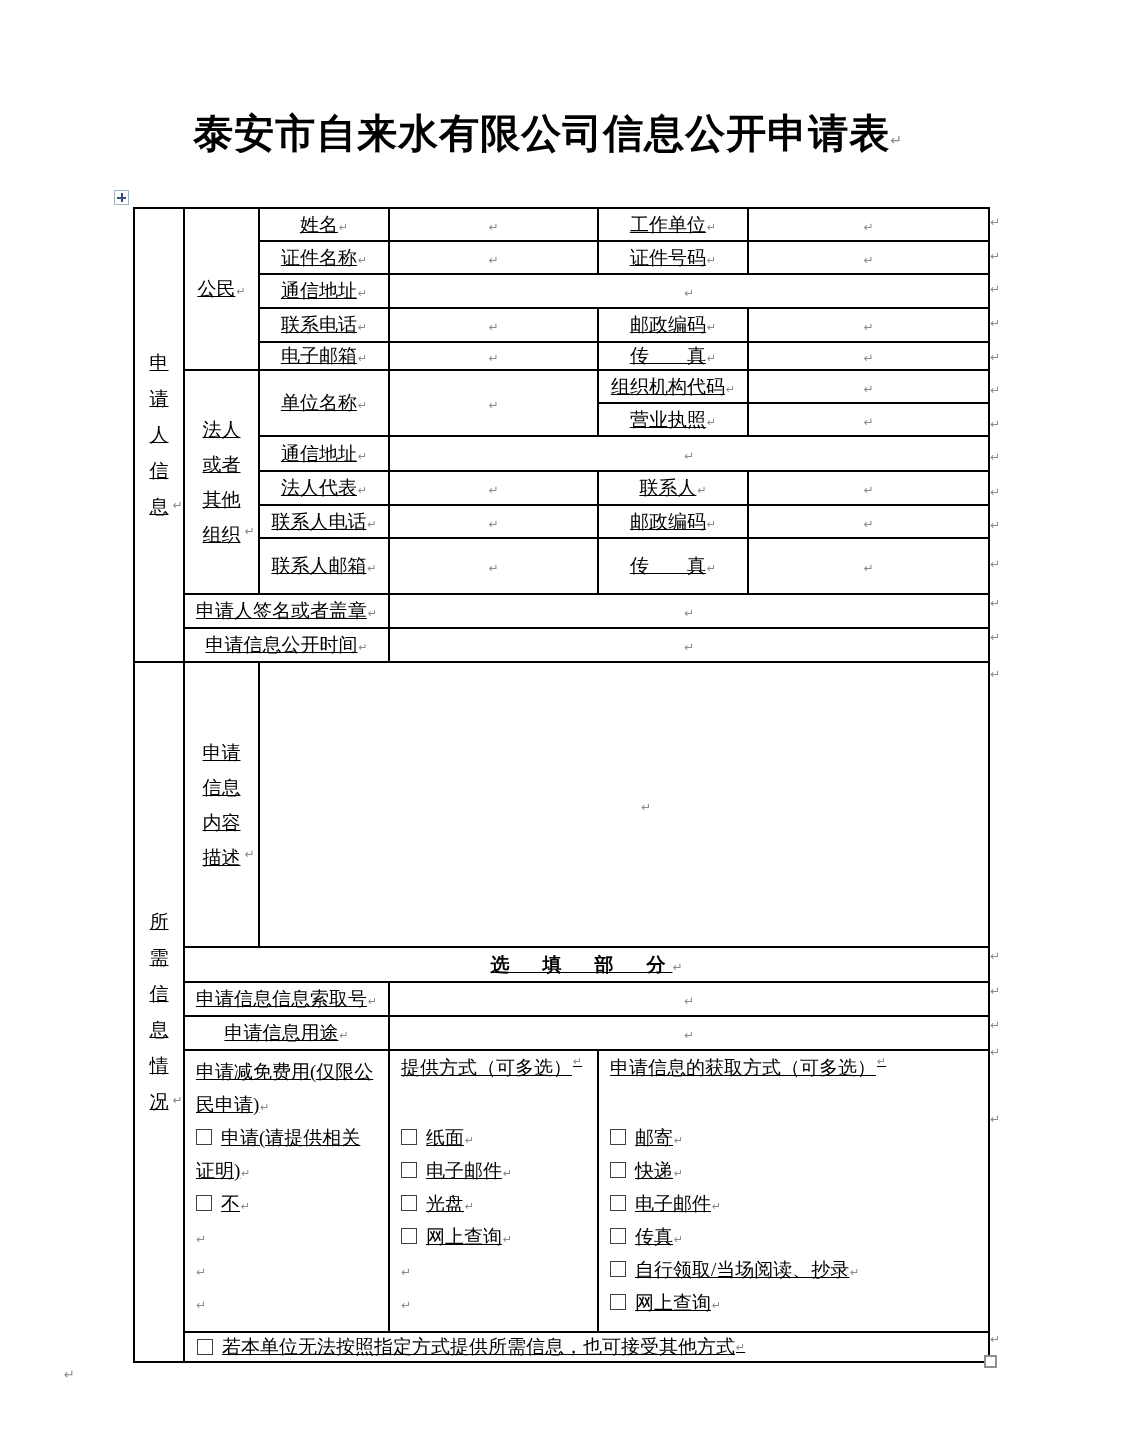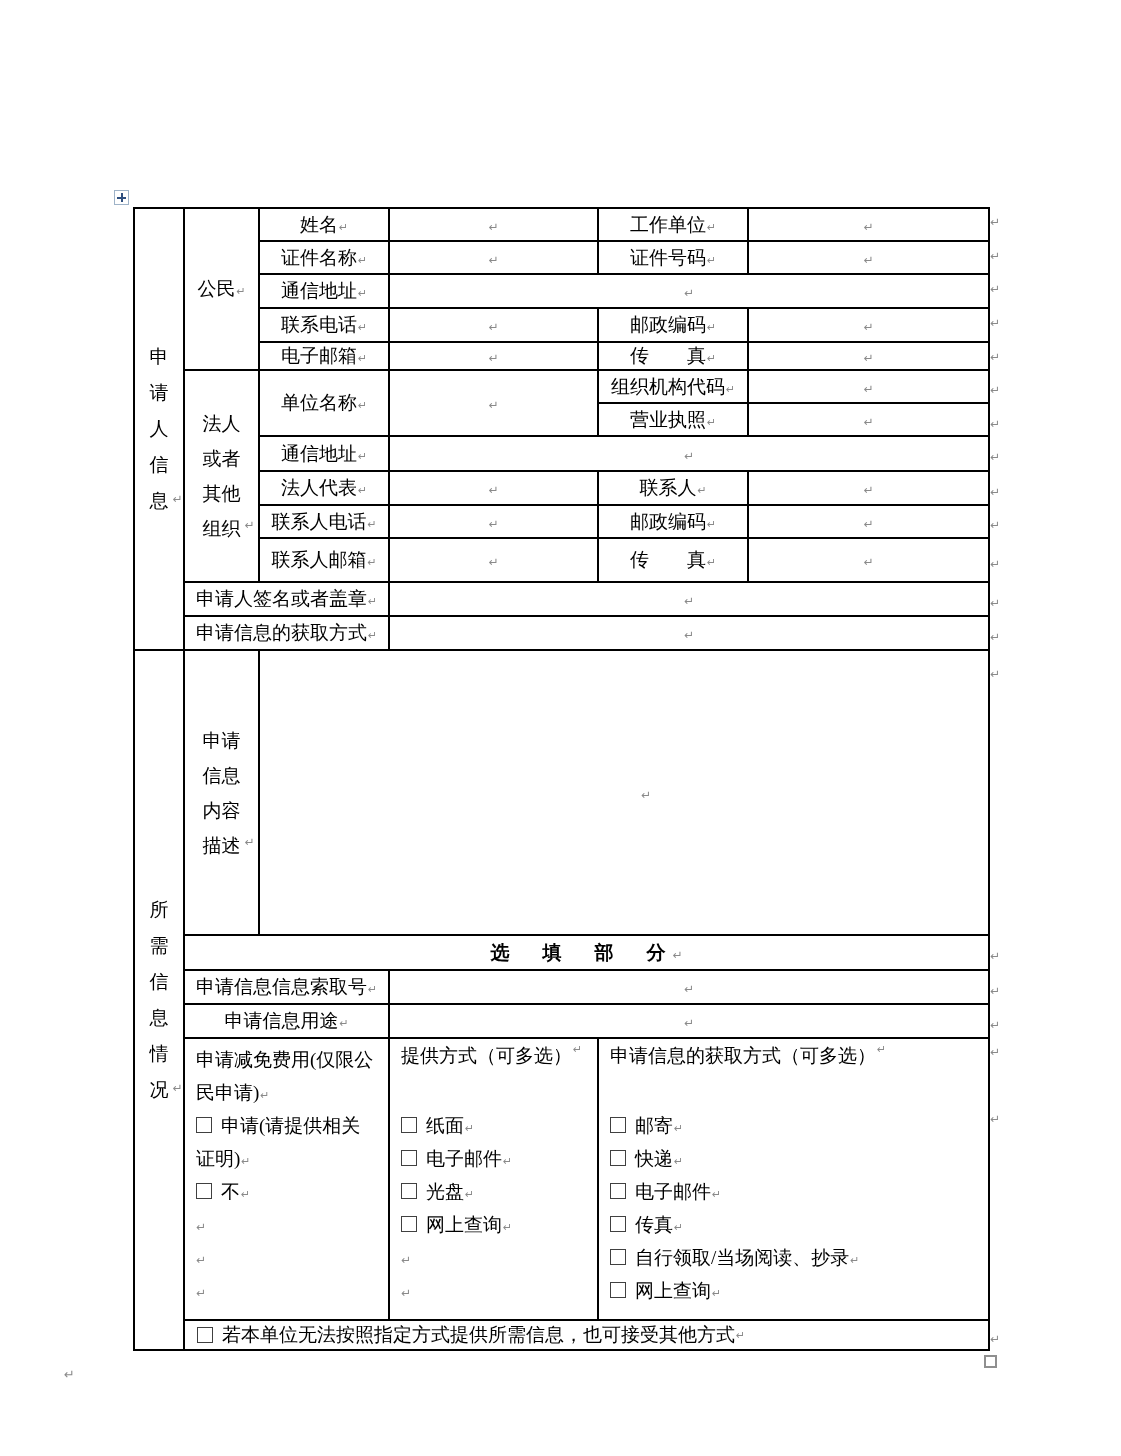--- a/index.html
+++ b/index.html
@@ -22,21 +22,21 @@
   
   .mh{position:absolute;left:114px;top:190px;width:15px;height:15px;border:1px solid #9fb3c8;background:#fff;box-sizing:border-box;}
   .mh::before{content:"";position:absolute;left:2px;right:2px;top:6px;height:2px;background:#2f4f7f;}
   .mh::after{content:"";position:absolute;top:2px;bottom:2px;left:6px;width:2px;background:#2f4f7f;}
 
   
   .rh{position:absolute;left:984px;top:1355px;width:9px;height:9px;border:2px solid #8f8f8f;background:#fff;box-sizing:content-box;}
 
   
   table.form{position:absolute;left:133px;top:207px;width:855px;border-collapse:collapse;table-layout:fixed;}
-  table.form td{border:2px solid #000;padding:0;font-size:19px;text-align:center;vertical-align:middle;overflow:hidden;}
+  table.form td{border:2px solid #000;padding:0;font-size:19px;text-align:center;vertical-align:middle;overflow:hidden;text-decoration:underline;}
 
   .lab{text-align:center;}
   .val{text-align:center;}
 
   
   .vstack{width:21px;margin:0 auto;word-break:break-all;line-height:36px;font-size:19px;position:relative;}
   .vstack .pm{position:absolute;right:-13px;bottom:2px;}
   
   .v2stack{width:42px;margin:0 auto;word-break:break-all;line-height:35px;font-size:19px;position:relative;}
   .v2stack .pm{position:absolute;right:-12px;bottom:3px;}
@@ -52,20 +52,23 @@
   .cbhead{height:66px;display:flex;padding-left:11px;white-space:nowrap;}
   .cb{display:inline-block;width:14px;height:14px;border:1.5px solid #404040;margin-right:9px;vertical-align:-1px;background:#fff;box-sizing:content-box;}
 
   .lastrow-inner{display:flex;align-items:center;height:100%;padding-left:12px;font-size:19px;white-space:nowrap;}
 </style>
 </head>
 <body>
 
 <div class="page">
 
+  <div class="title-row">
+    <span>泰安市自来水有限公司信息公开申请表</span><span class="pm">↵</span>
+  </div>
 
   <div class="mh"></div>
 
   <table class="form">
     <colgroup>
       <col style="width:50px">
         <col style="width:75px">
         <col style="width:130px">
       <col style="width:209px">
         <col style="width:150px">
@@ -139,34 +142,34 @@
       <td class="val"><span class="pm">↵</span></td>
     </tr>
 
     <tr style="height:33px">
       <td class="lab"><span>联系人电话</span><span class="pm lpm">↵</span></td>
       <td class="val"><span class="pm">↵</span></td>
       <td class="lab"><span>邮政编码</span><span class="pm lpm">↵</span></td>
       <td class="val"><span class="pm">↵</span></td>
     </tr>
 
-    <tr style="height:44px">
+    <tr style="height:56px">
       <td class="lab"><span>联系人邮箱</span><span class="pm lpm">↵</span></td>
       <td class="val"><span class="pm">↵</span></td>
       <td class="lab"><span>传　　真</span><span class="pm lpm">↵</span></td>
       <td class="val"><span class="pm">↵</span></td>
     </tr>
 
     <tr style="height:34px">
       <td class="lab" colspan="2"><span>申请人签名或者盖章</span><span class="pm lpm">↵</span></td>
       <td class="val" colspan="3"><span class="pm">↵</span></td>
     </tr>
 
     <tr style="height:34px">
-      <td class="lab" colspan="2"><span>申请信息的获取方式</span><span class="pm lpm">↵</span></td>
+      <td class="lab" colspan="2"><span>申请信息公开时间</span><span class="pm lpm">↵</span></td>
       <td class="val" colspan="3"><span class="pm">↵</span></td>
     </tr>
 
     <tr style="height:285px">
       <td rowspan="6">
         <div class="vstack"><span>所需信息情况</span><span class="pm">↵</span></div>
       </td>
       <td>
         <div class="v2stack"><span>申请信息内容描述</span><span class="pm">↵</span></div>
       </td>

